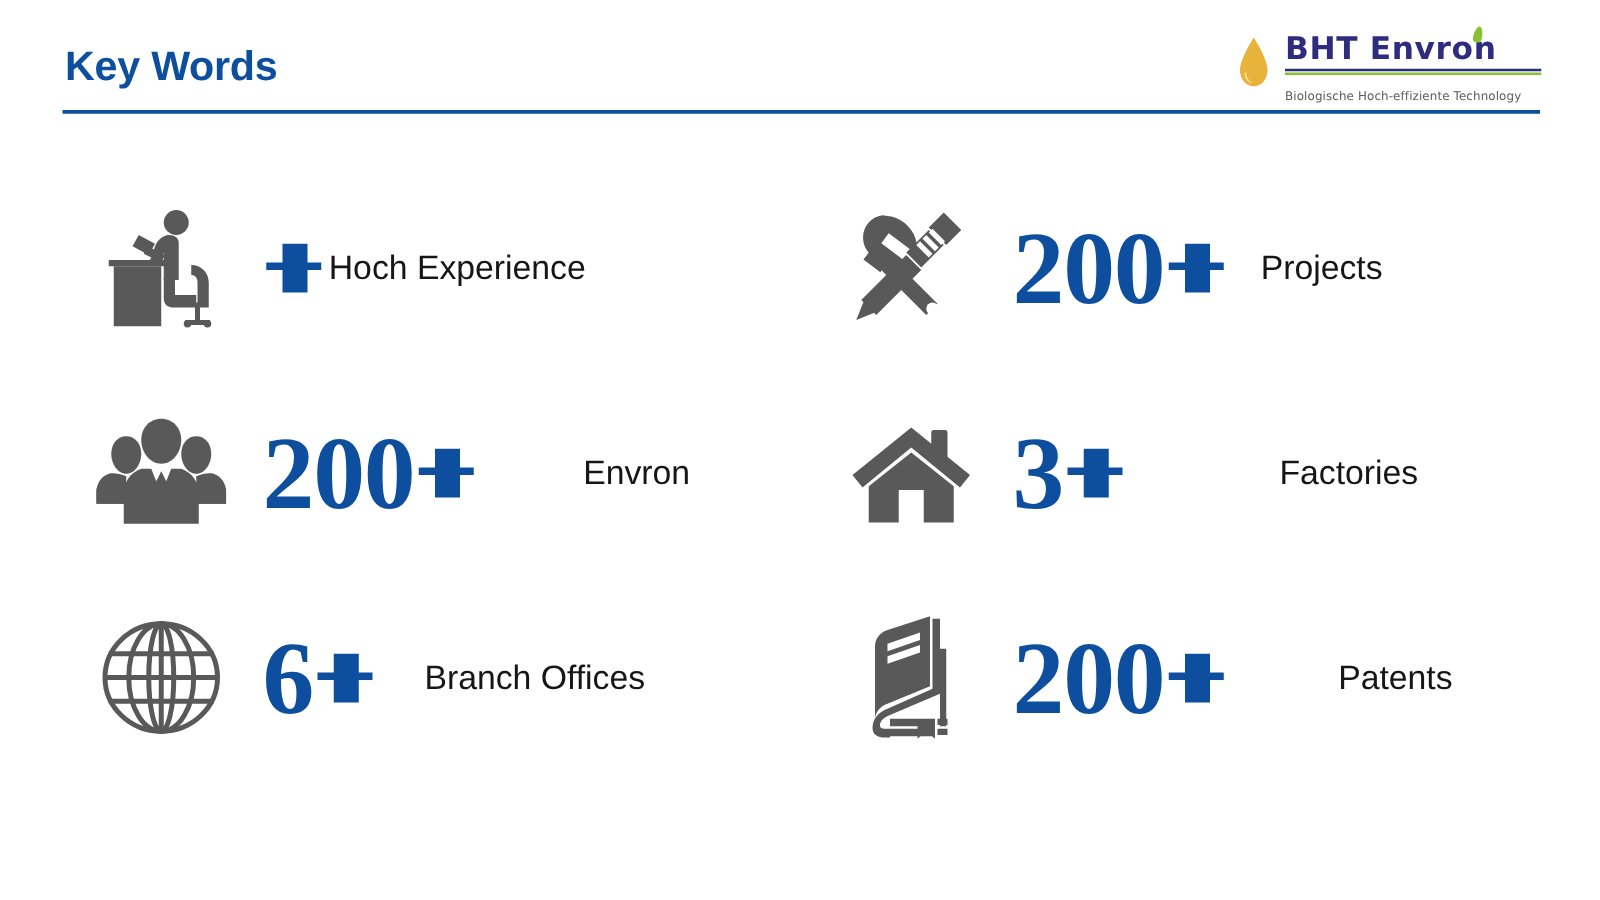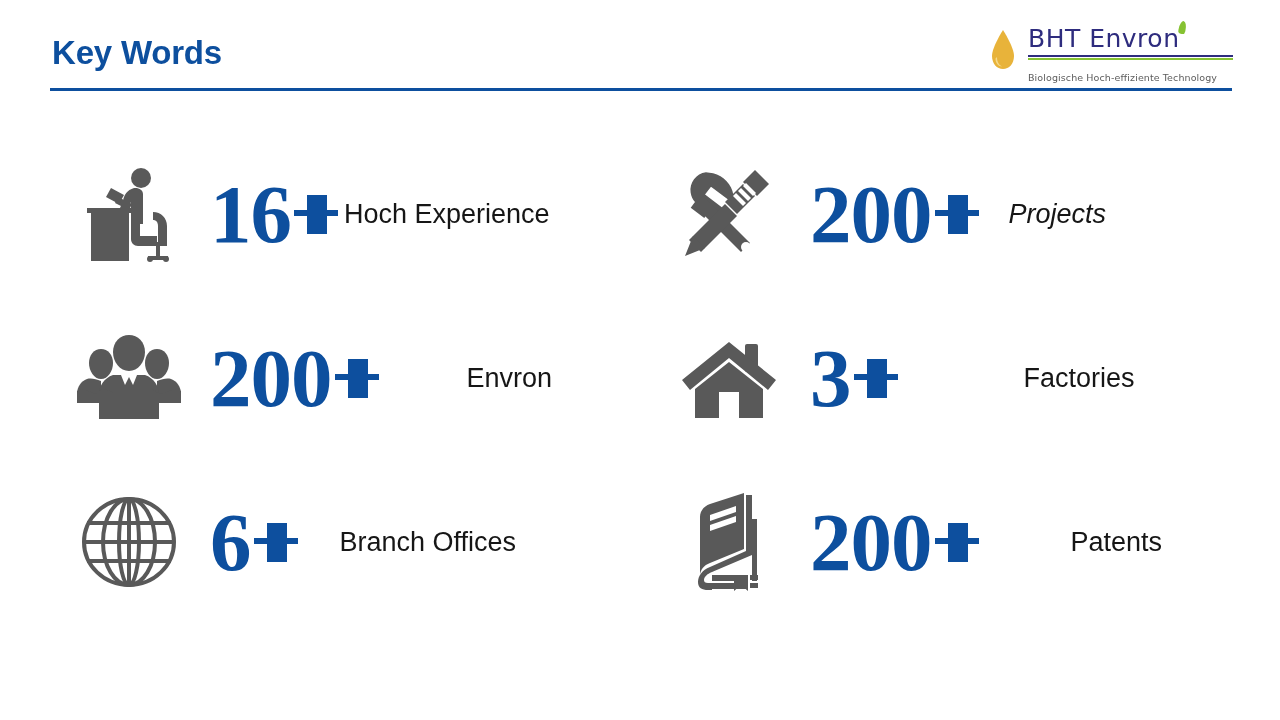--- a/index.html
+++ b/index.html
@@ -58,21 +58,21 @@
   }
   .logo-textwrap {
     position: absolute;
     left: 38px;
     top: 0px;
     width: 208px;
   }
   .logo-name {
     font-family: "DejaVu Sans", sans-serif;
     font-size: 25px;
-    font-weight: normal;
+    font-weight: bold;
     color: #2e2c7e;
     letter-spacing: 0.5px;
     line-height: 30px;
     white-space: nowrap;
     position: relative;
   }
   .logo-leaf {
     position: absolute;
     left: 151px;
     top: -3px;
@@ -171,21 +171,21 @@
     font-family: "Liberation Sans", sans-serif;
     font-size: 27px;
     color: #161616;
     white-space: nowrap;
   }
   .lbl-pad-0  { margin-left: 6px; }
   .lbl-pad-1  { margin-left: 42px; }
   .lbl-pad-2  { margin-left: 88px; }
   .lbl-pad-3  { margin-left: 126px; }
   .lbl-pad-4  { margin-left: 92px; }
-  .lbl-pad-5  { margin-left: 30px; font-style: italic; }
+  .lbl-pad-5  { margin-left: 30px; }
 </style>
 </head>
 <body>
 
 <div class="slide-header">
   <div class="page-title">Key Words</div>
   <div class="title-rule"></div>
 
   <div class="logo-block">
     <div class="logo-drop">
@@ -219,21 +219,20 @@
         <rect x="14" y="49" width="38" height="48"></rect>
         <path d="M54 58 L54 75 C54 79 57 82 61 82 L80 82 L80 72 L63 72 L63 58 Z"></path>
         <path d="M76 48 C84 48 90 54 90 62 L90 82 L81 82 L81 62 C81 58 79 56 76 56 Z"></path>
         <rect x="79" y="78" width="4" height="12"></rect>
         <path d="M71 96 L91 96 L91 92 L83 92 L83 88 L79 88 L79 92 L71 92 Z"></path>
         <circle cx="73" cy="95" r="3"></circle>
         <circle cx="89" cy="95" r="3"></circle>
       </svg>
     </div>
     <div class="stat-number">
-      <span>16</span>
       <span class="plus-mark">
         <span class="plus-h"></span>
           <span class="plus-v"></span>
       </span>
     </div>
     <div class="stat-label lbl-pad-0">Hoch Experience</div>
   </div>
 
   <div class="stat-cell col-right row-1">
     <div class="stat-icon">

